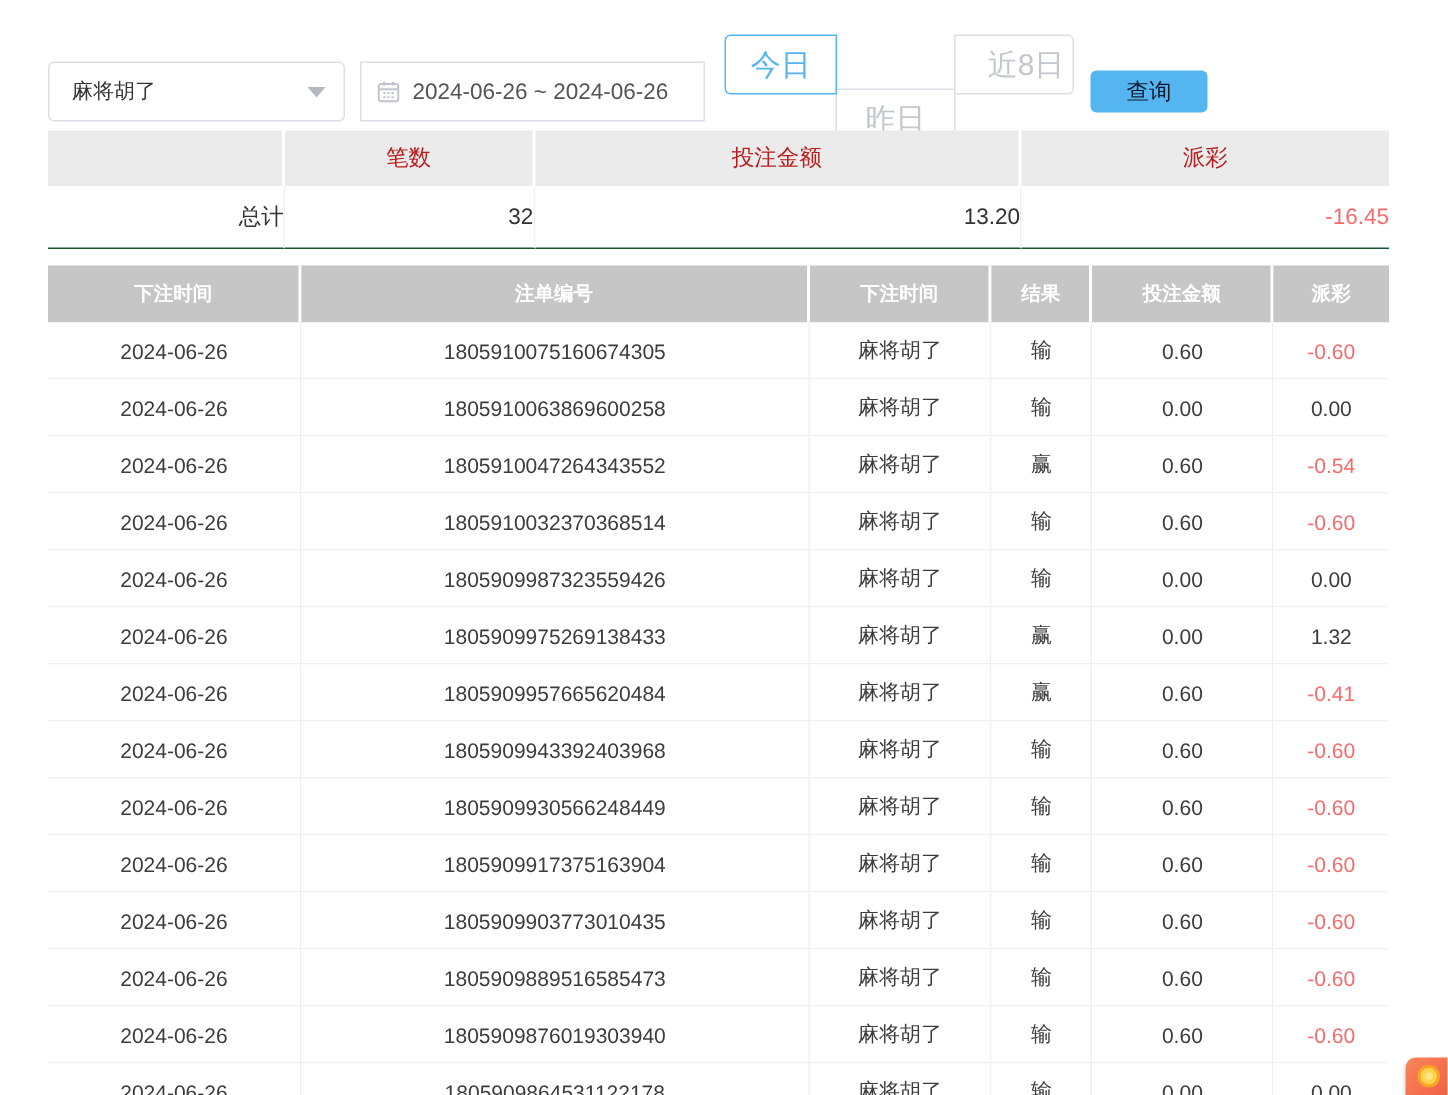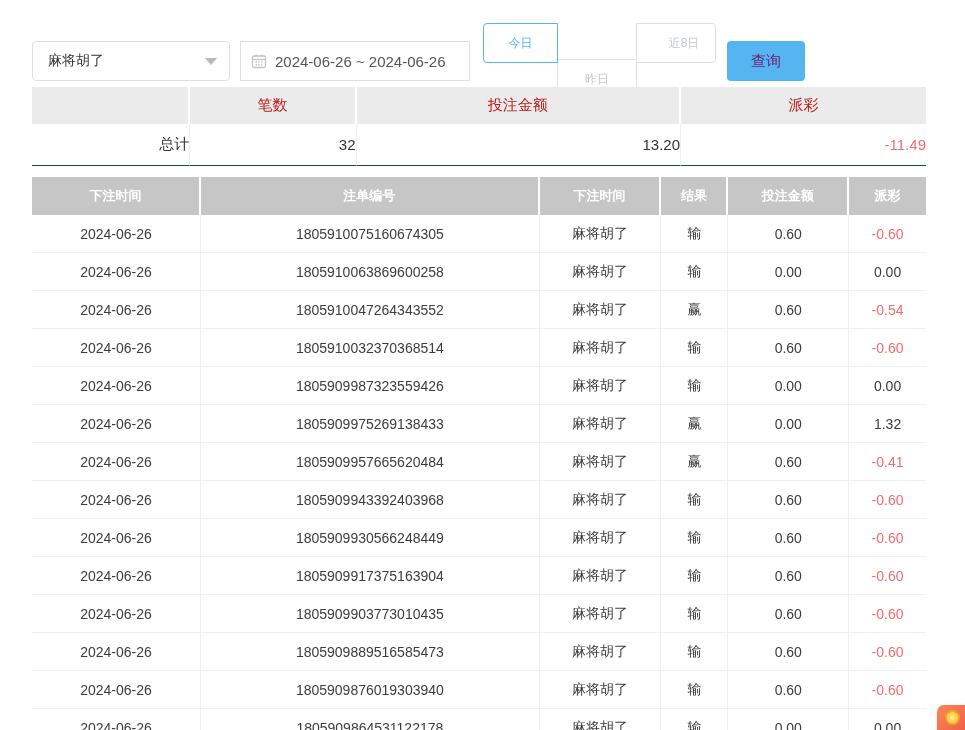--- a/index.html
+++ b/index.html
@@ -21,30 +21,30 @@
     border-top:7px solid #b4b8bf; }
   .date-box {
     width:230px; height:40px; border:1px solid #dcdfe6; border-radius:0; background:#fff;
     display:flex; align-items:center; padding:0 10px; margin-right:13px; cursor:pointer;
   }
   .date-box .cal { margin-right:8px; flex:0 0 auto; display:flex; }
   .date-box .date-text { font-size:15px; color:#555; white-space:nowrap; }
 
   .btn-group { display:flex; margin-right:11px; }
   .btn-group button {
-    height:40px; background:#fff; border:1px solid #dcdfe6; font-size:12px; color:#c3c7ce;
+    height:40px; background:#fff; border:1px solid #dcdfe6; font-size:20px; color:#c3c7ce;
     cursor:pointer; padding:0; font-family:inherit;
   }
   .btn-group button.b1 { width:75px; border-radius:4px 0 0 4px; }
   .btn-group button.b2 { width:80px; margin-left:-1px;margin-top:36px; }
   .btn-group button.b3 { width:80px; margin-left:-1px; border-radius:0 4px 4px 0;padding-left:16px; }
   .btn-group button.active { border-color:#55b5f0; color:#55b5f0; position:relative; z-index:1; }
 
   .query-btn {
-    width:78px; height:40px; background:#55b5f0; color:#701a75; border:none; border-radius:4px;
+    width:78px; height:28px; background:#55b5f0; color:#0f172a; border:none; border-radius:4px;
     font-size:15px; cursor:pointer; font-family:inherit;
   }
 
   
   .summary { position:absolute; top:87px; left:32px; width:894px; border-collapse:separate; border-spacing:0;
     table-layout:fixed; font-size:15px; }
   .summary col.c1 { width:17.7%; } .summary col.c2 { width:18.6%; }
   .summary col.c3 { width:36.3%; } .summary col.c4 { width:27.4%; }
   .summary th { background:#ebebeb; height:37px; font-weight:normal; color:#b91c1c; text-align:center;
     border-right:2px solid #fff; }
@@ -129,21 +129,21 @@
       <th>笔数</th>
       <th>投注金额</th>
       <th>派彩</th>
     </tr>
   </thead>
   <tbody>
     <tr>
       <td>总计</td>
       <td>32</td>
       <td>13.20</td>
-      <td class="neg">-11.49</td>
+      <td class="neg">-16.45</td>
     </tr>
   </tbody>
 </table>
 
 <table class="detail">
   <colgroup>
       <col class="c1">
       <col class="c2">
       <col class="c3">
       <col class="c4">

